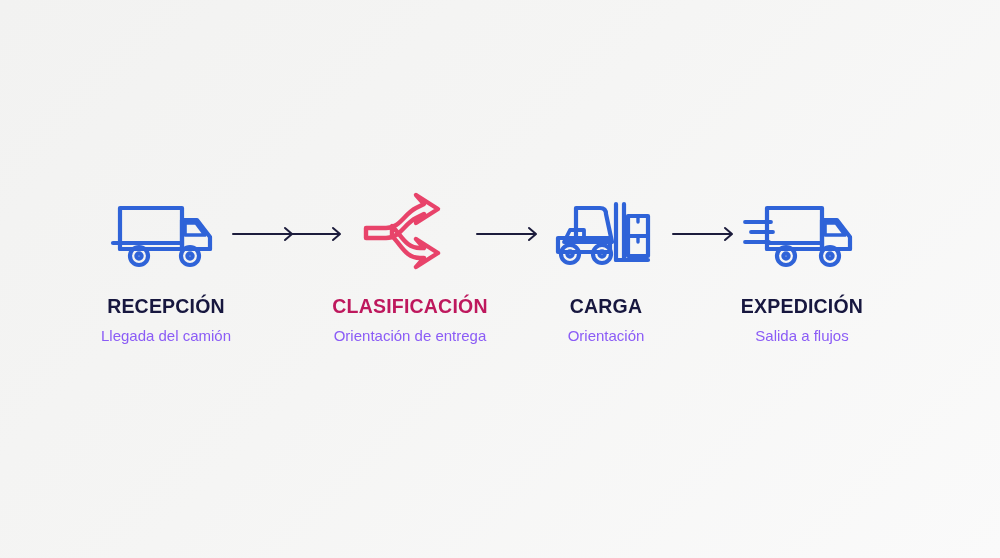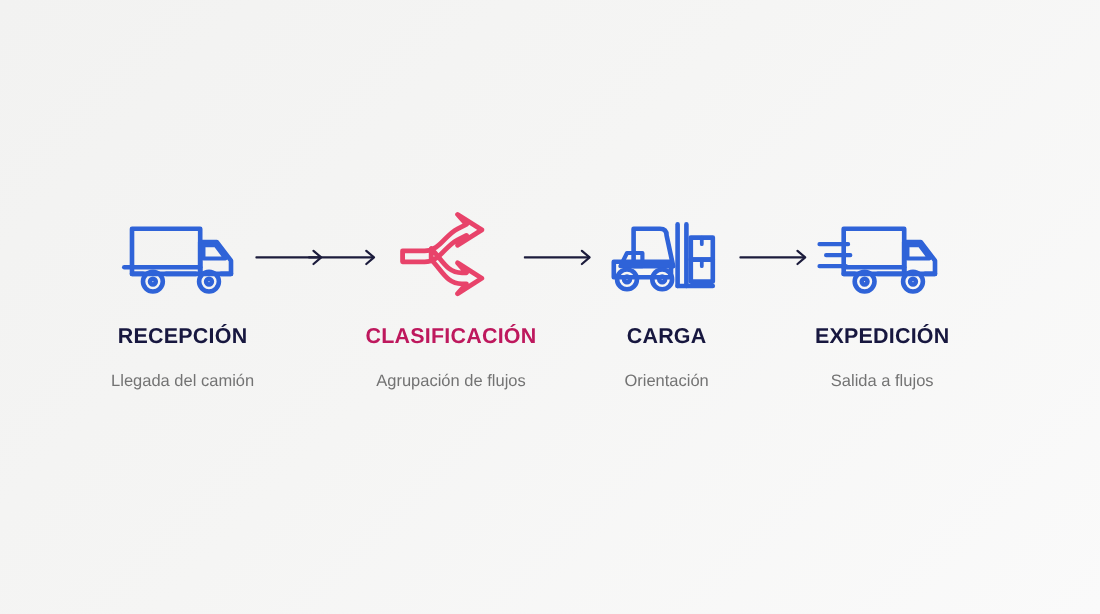--- a/index.html
+++ b/index.html
@@ -52,24 +52,24 @@
     font-weight: bold;
     letter-spacing: 0.2px;
     color: #17173F;
     white-space: nowrap;
     line-height: 1.1;
   }
 
   .step-title.accent { color: #be185d; }
 
   .step-sub {
-    margin-top: 21px;
+    margin-top: 10px;
     font-size: 15px;
     font-weight: normal;
-    color: #737373;
+    color: #8b5cf6;
     white-space: nowrap;
     line-height: 1.2;
   }
 
   .connector {
     flex: 0 0 auto;
     width: 76px;
     height: 88px;
     display: flex;
     align-items: center;
@@ -122,21 +122,21 @@
       <svg width="96" height="84" viewBox="0 0 96 84" fill="none" stroke="#E8436A" stroke-width="4.4" stroke-linecap="round" stroke-linejoin="round">
 
         <path d="M4 36 h20 c14 0 18 -14 30 -20 l8 -4 -8 -9 22 14 -22 14 8 -9 -8 4
                  c-12 6 -16 20 -30 20 h-20 z"></path>
 
         <path d="M30 44 c10 10 14 22 28 22 h4 l-8 9 22 -14 -22 -14 8 9 h-4
                  c-14 0 -18 -12 -28 -22 z"></path>
       </svg>
     </div>
     <div class="step-title accent">CLASIFICACIÓN</div>
-    <div class="step-sub">Agrupación de flujos</div>
+    <div class="step-sub">Orientación de entrega</div>
   </div>
 
   <div class="connector">
     <svg width="64" height="18" viewBox="0 0 64 18" fill="none" stroke="#1C1C3C" stroke-width="2" stroke-linecap="round" stroke-linejoin="round">
       <path d="M1 9 h58"></path>
       <path d="M53 3 l7 6 -7 6"></path>
     </svg>
   </div>
 
   <div class="step">

